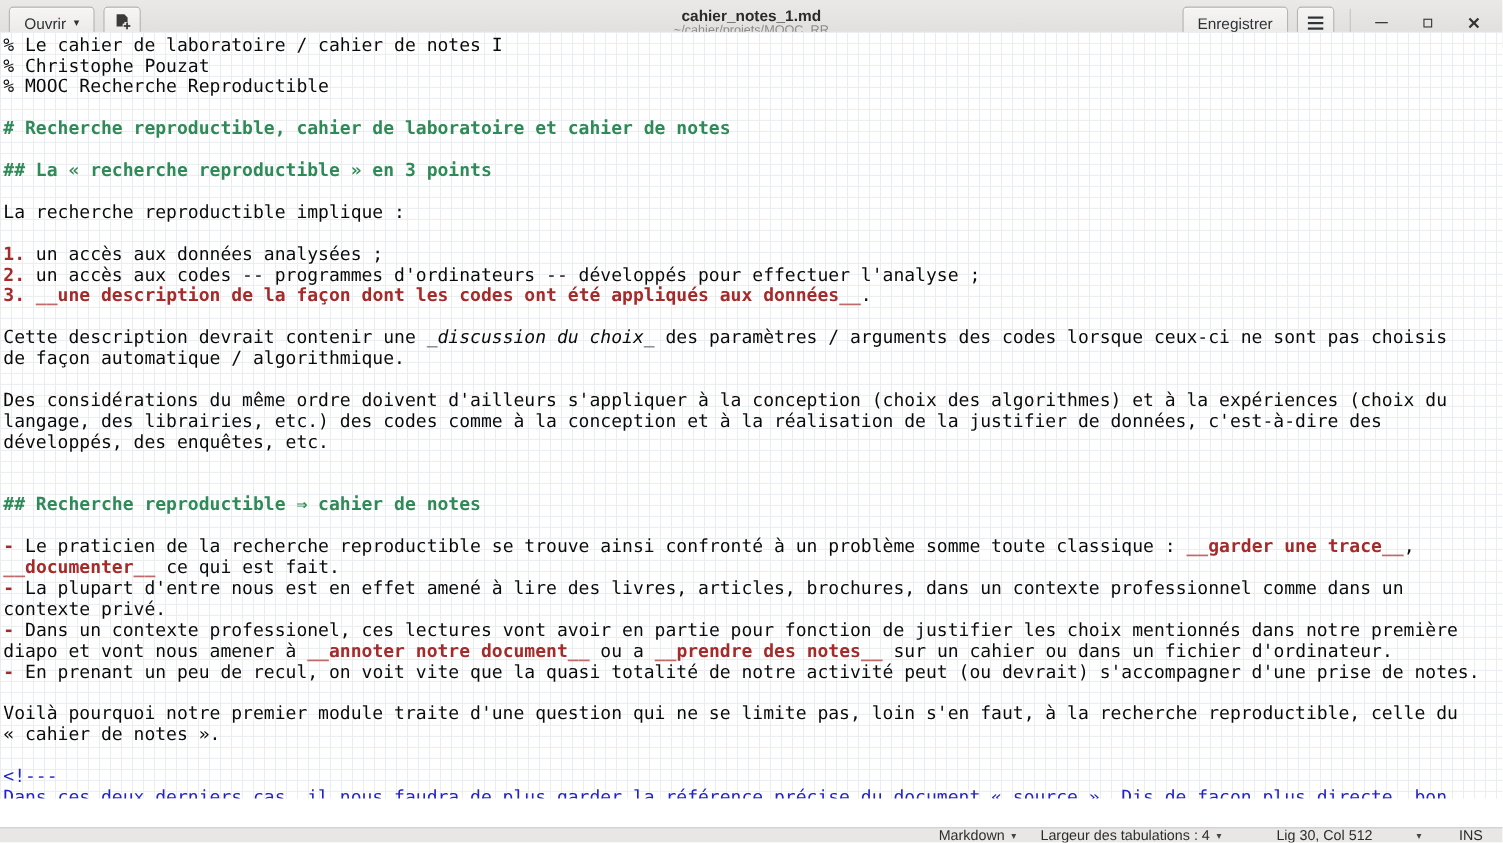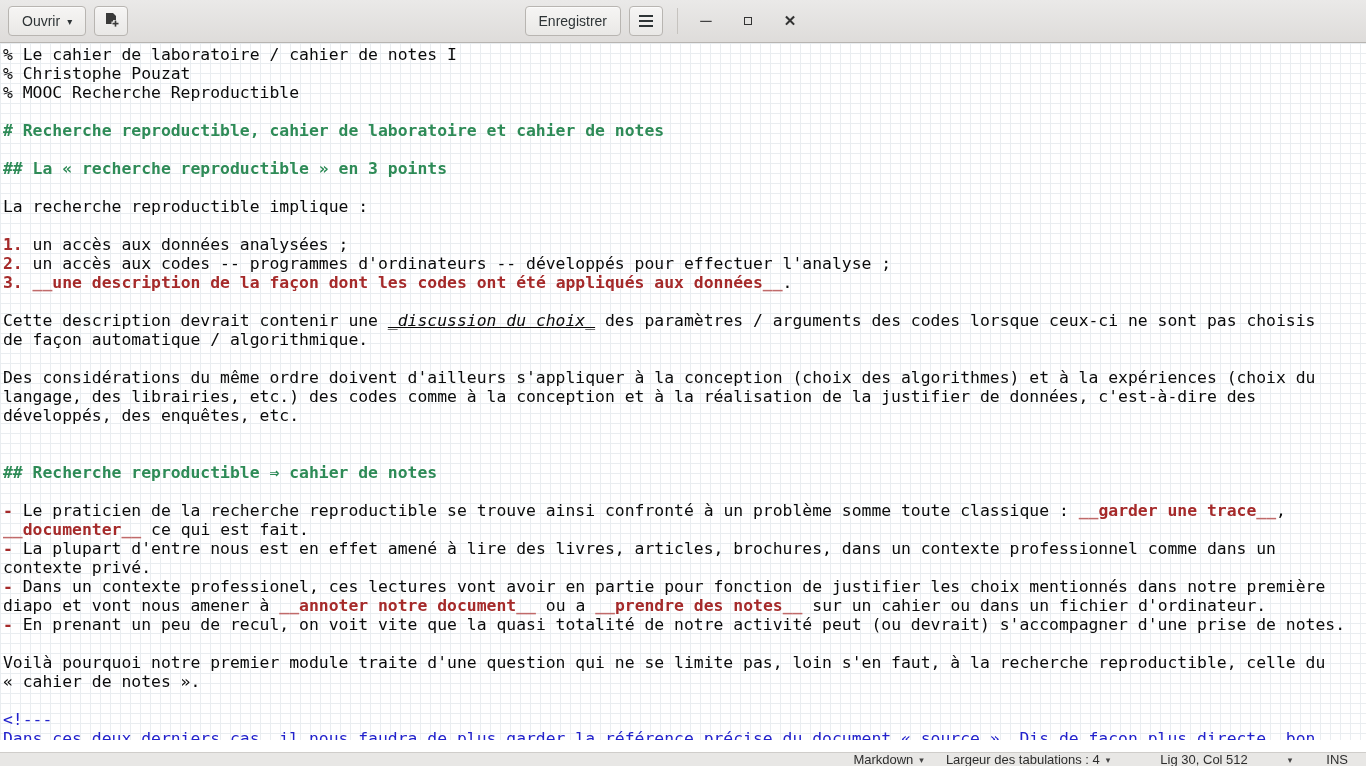--- a/index.html
+++ b/index.html
@@ -32,41 +32,41 @@
   .win-controls { display:flex; align-items:center; gap:26px; padding:0 10px 0 6px; }
   .wc { width:16px; height:16px; display:inline-flex; align-items:center; justify-content:center; color:#333; cursor:pointer; }
   .wc-min { font-weight:bold; }
   .wc-max span { width:8px; height:8px; border:1.5px solid #333; display:inline-block; }
   .wc-close { font-size:15px; font-weight:bold; }
   .burger { display:inline-flex; flex-direction:column; gap:3px; }
   .burger i { width:14px; height:2px; background:#2e3436; display:block; }
 
   
   .editor {
-    position:absolute; top:43px; left:0; width:1366px; height:697px;
+    position:absolute; top:29px; left:0; width:1366px; height:697px;
     background-color:#ffffff;
     background-image:
       linear-gradient(to right,#e9edf0 1px,transparent 1px),
       linear-gradient(to bottom,#e9edf0 1px,transparent 1px);
     background-size:10px 10px;
     overflow:hidden;
     padding:2px 0 4px 3px;
     cursor:text;
   }
   .code-line {
     font-family:"DejaVu Sans Mono",monospace;
     font-size:16.4px; line-height:19px; height:19px;
     white-space:pre; color:#0a0a0a;
   }
   .seg-p { color:#0a0a0a; }
   .seg-h { color:#2e8b57; font-weight:bold; }
   .seg-li { color:#a52a2a; font-weight:bold; }
   .seg-b { color:#a52a2a; font-weight:bold; }
   .seg-m { color:#c06a6a; font-weight:bold; }
-  .seg-i { color:#0a0a0a; font-style:italic;text-decoration:underline; }
+  .seg-i { color:#0a0a0a; font-style:italic; }
   .seg-c { color:#2222cc; }
 
   
   .statusbar {
     position:absolute; left:0; bottom:0; width:1366px; height:14px;
     background:#e8e7e5; border-top:1px solid #cfcdca;
     display:flex; align-items:center; justify-content:flex-end;
     font-size:13px; color:#2d2d2d; padding-right:18px;
   }
   .sb-item { display:inline-flex; align-items:center; gap:6px; cursor:pointer; }
@@ -91,20 +91,24 @@
           <path d="M3 1h7l3 3v8H3z" fill="#3a3a3a"></path>
           <rect x="8.5" y="9.5" width="7" height="3" fill="#e9e8e6"></rect>
           <rect x="10" y="8" width="3" height="7" rx="0.5" fill="#e9e8e6"></rect>
           <rect x="9.5" y="10.8" width="6" height="1.6" fill="#3a3a3a"></rect>
           <rect x="11.7" y="8.6" width="1.6" height="6" fill="#3a3a3a"></rect>
         </svg>
       </span>
     </button>
   </div>
 
+  <div class="hb-center">
+    <div class="win-title">cahier_notes_1.md</div>
+    <div class="win-subtitle">~/cahier/projets/MOOC_RR</div>
+  </div>
 
   <div class="hb-right">
     <button class="gtk-btn">
       <span>Enregistrer</span>
     </button>
     <button class="gtk-btn icon-btn">
       <span class="burger">
           <i></i>
           <i></i>
           <i></i>

